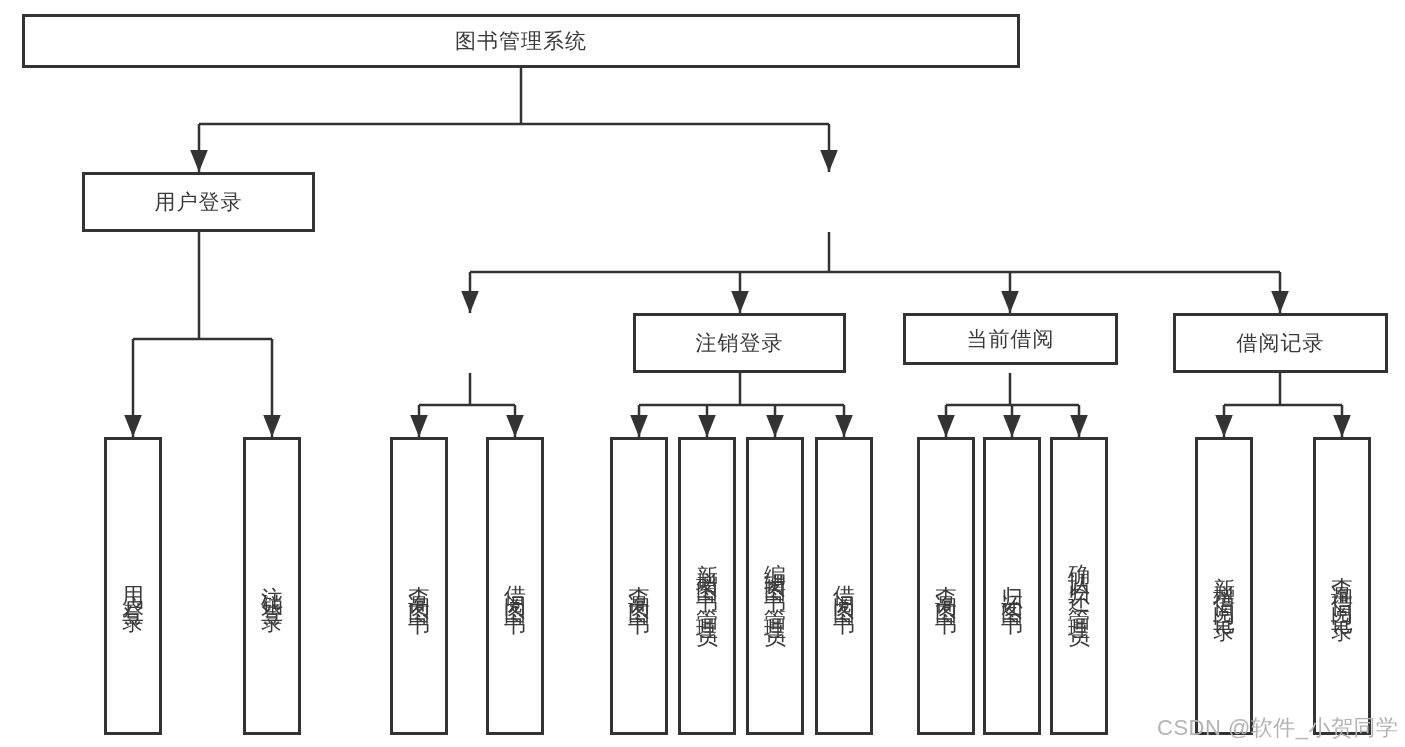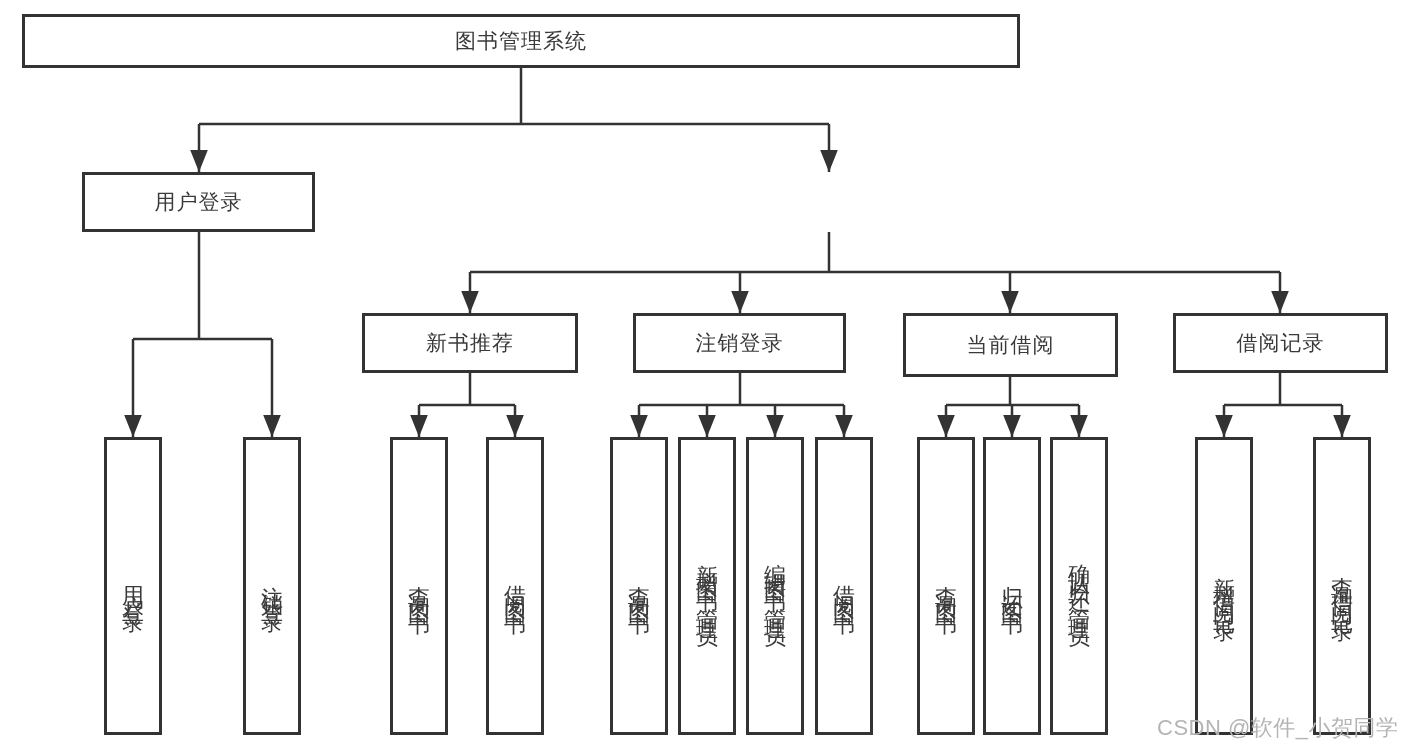--- a/index.html
+++ b/index.html
@@ -91,23 +91,22 @@
       <path d="M1280,373 V405 M1224,405 H1342"></path>
       <line x1="1224" y1="405" x2="1224" y2="437" marker-end="url(#arrow)"></line>
       <line x1="1342" y1="405" x2="1342" y2="437" marker-end="url(#arrow)"></line>
     </g>
   </svg>
 
   <div class="node h-node" style="left:22px; top:14px; width:998px; height:54px;">图书管理系统</div>
 
   <div class="node h-node" style="left:82px; top:172px; width:233px; height:60px;">用户登录</div>
 
-  <div class="node h-node" style="left:362px; top:313px; width:216px; height:60px;">新书推荐</div>
   <div class="node h-node" style="left:633px; top:313px; width:213px; height:60px;">注销登录</div>
-  <div class="node h-node" style="left:903px; top:313px; width:215px; height:64px;">当前借阅</div>
+  <div class="node h-node" style="left:903px; top:313px; width:215px; height:52px;">当前借阅</div>
   <div class="node h-node" style="left:1173px; top:313px; width:215px; height:60px;">借阅记录</div>
 
   <div class="node v-node" style="left:104px; top:437px; width:58px; height:298px;">
     <span>用户登录</span>
   </div>
   <div class="node v-node" style="left:243px; top:437px; width:58px; height:298px;">
     <span>注销登录</span>
   </div>
 
   <div class="node v-node" style="left:390px; top:437px; width:58px; height:298px;">

